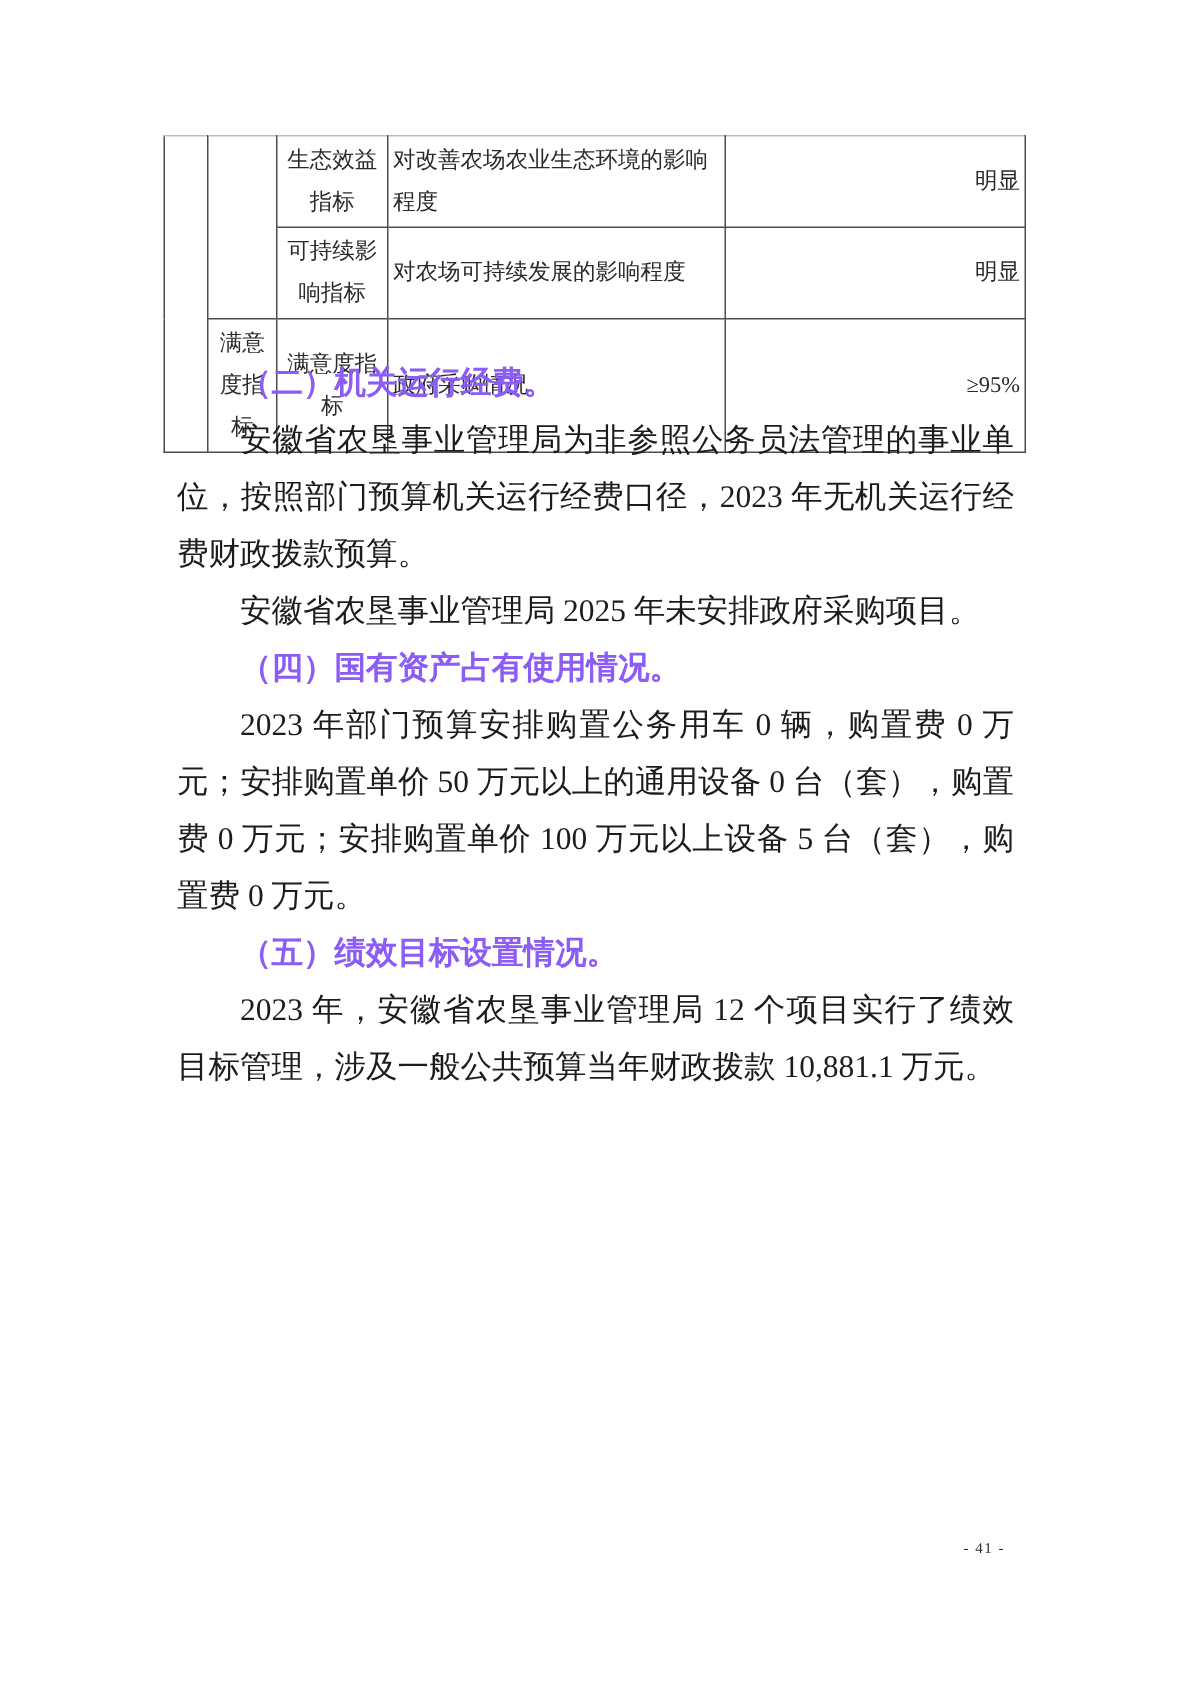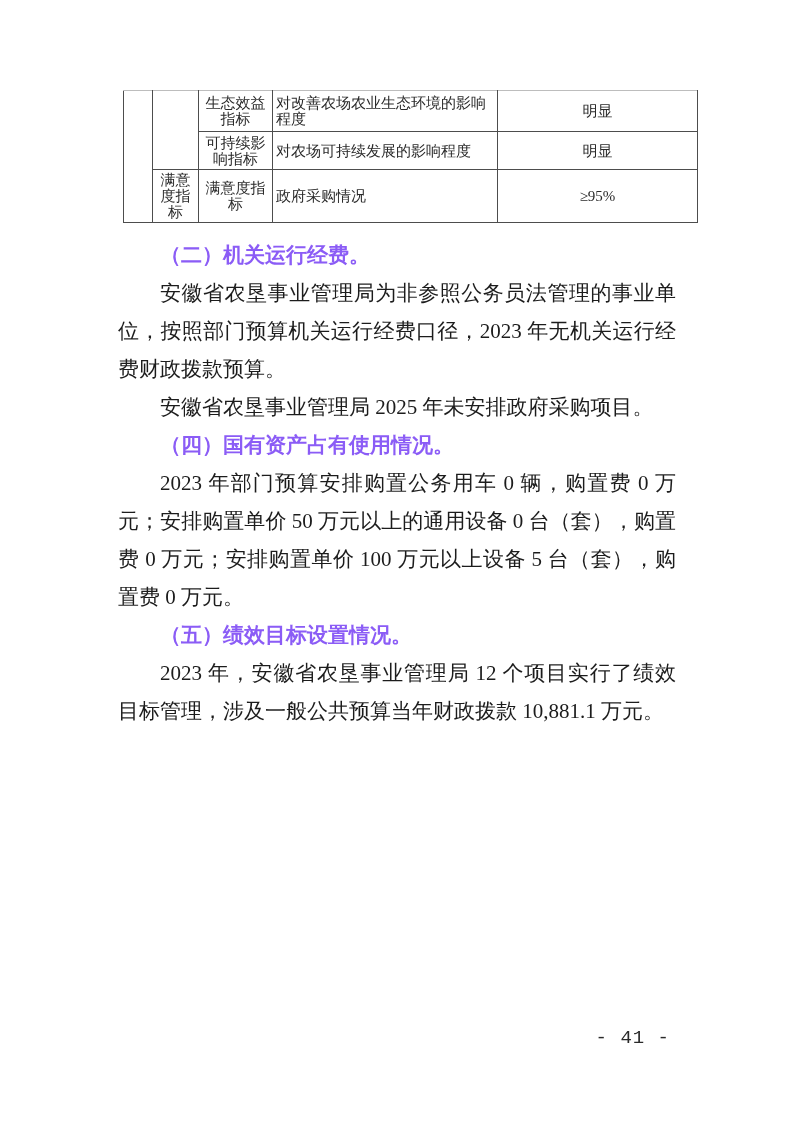--- a/index.html
+++ b/index.html
@@ -13,39 +13,39 @@
   }
   .page {
     position: relative;
     width: 794px; height: 1123px;
     background: #ffffff;
   }
 
   
   table.perf-table {
     position: absolute;
-    left: 123px; top: 90px;
+    left: 109px; top: 90px;
     width: 574px;
     border-collapse: collapse;
     table-layout: fixed;
     font-size: 15px;
-    line-height: 16px;
+    line-height: 28px;
     color: #2a2a2a;
   }
   table.perf-table td {
     border: 1px solid #4d4d4d;
     vertical-align: middle;
     padding: 2px 3px;
   }
   table.perf-table tr.r1 td { border-top: 1px solid #bdbdbd; }
   td.c1 { width: 29px; }
   td.c2 { width: 46px; text-align: center; }
   td.c3 { width: 74px; text-align: center; }
   td.c4 { width: 225px; text-align: left; padding-left: 8px; border-radius: 13px; }
-  td.c5 { width: 200px; text-align: center; }
+  td.c5 { width: 200px; text-align: right; }
   tr.r1 { height: 41px; }
   tr.r2 { height: 38px; }
   tr.r3 { height: 52px; }
 
   
   .body-text {
     position: absolute;
     left: 118px; top: 223px;
     width: 558px;
     font-size: 21px;
@@ -62,24 +62,23 @@
   .body-text p.para {
     text-indent: 2em;
   }
   .body-text .first-heading { margin-top: 13px; }
 
   
   .page-number {
     position: absolute;
     top: 1027px;
     right: 124px;
-    font-size: 19px;
+    font-size: 10px;
     color: #2a2a2a;
     letter-spacing: 1px;
-    font-family: Liberation Mono, monospace;
   }
 </style>
 </head>
 <body>
 
 <div class="page">
 
   <table class="perf-table">
     <tbody>
         <tr class="r1">

